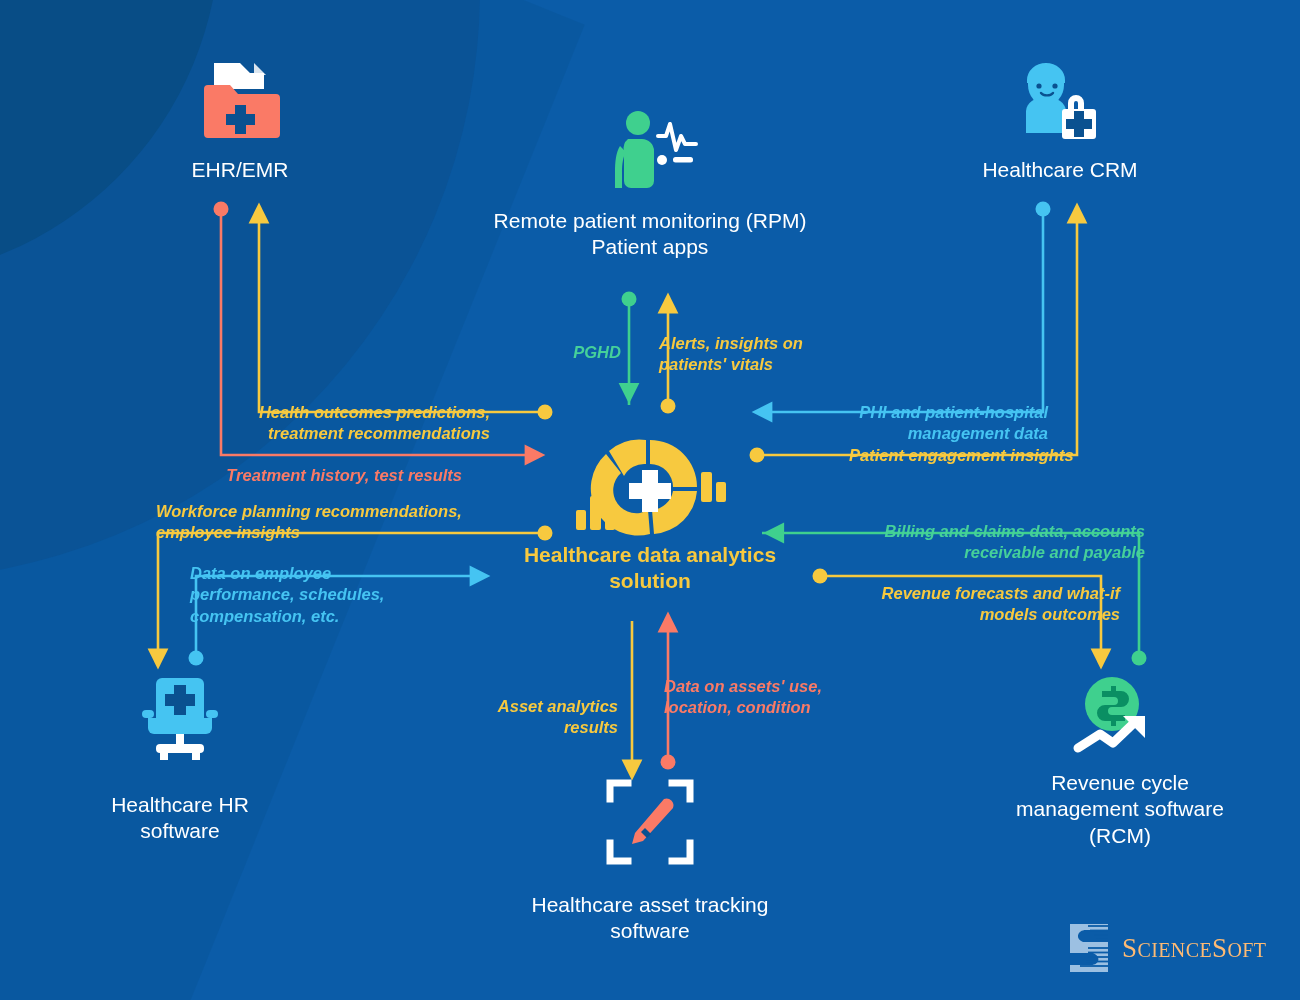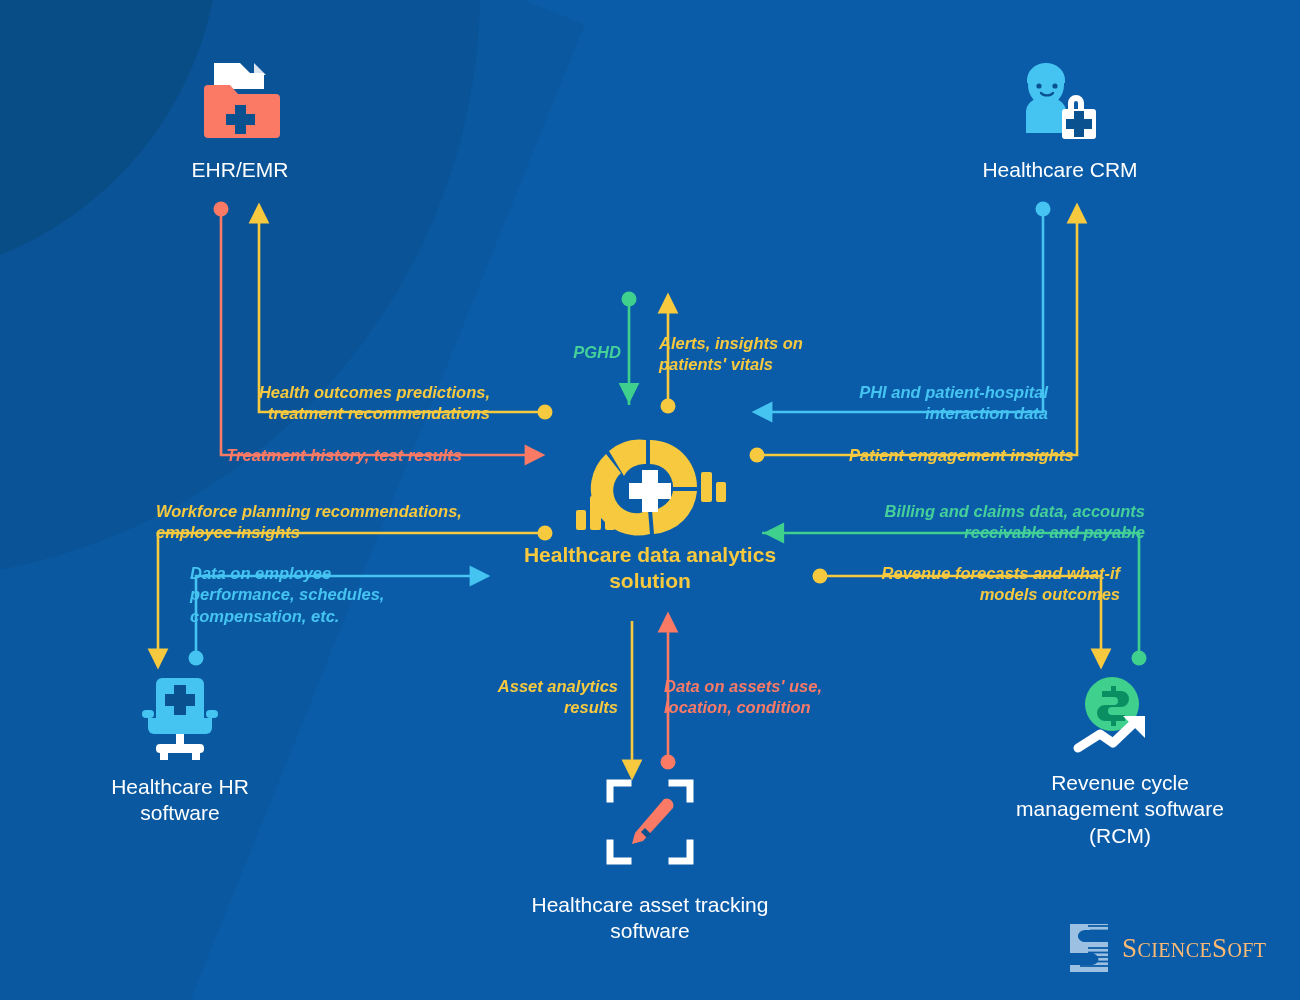--- a/index.html
+++ b/index.html
@@ -21,21 +21,21 @@
   .node { position:absolute; text-align:center; }
   .node-label { color:#ffffff; font-weight:normal; font-size:21px; line-height:1.25; white-space:pre-line; }
   .hub-label { color:#f7c93f; font-weight:bold; font-size:21px; line-height:1.25; white-space:pre-line; }
 
   .wire-label { position:absolute; font-style:italic; font-weight:bold; font-size:16.5px;
                 line-height:1.3; white-space:pre-line; }
   .lbl-yellow { color:#f7c93f; }
   .lbl-salmon { color:#fa7a66; }
   .lbl-cyan   { color:#45c4f2; }
   .lbl-green  { color:#45d09a; }
-  .ta-r { text-align:right; }
+  .ta-r { text-align:right;margin-top:20px; }
   .ta-l { text-align:left; }
   .ta-c { text-align:center; }
 
   .logo { position:absolute; left:1066px; top:922px; display:flex; align-items:center; gap:10px; }
   .logo-text { color:#fdba74; font-family:"Liberation Serif", serif; font-size:27px; letter-spacing:.4px; }
   .logo-text .sc { font-size:27px; }
   .logo-text .sm { font-size:20px; }
 </style>
 </head>
 <body>
@@ -146,20 +146,32 @@
   <div class="node" style="left:130px; top:55px; width:220px;">
     <svg width="92" height="92" viewBox="0 0 92 92" style="display:block;margin:0 auto;">
       <path d="M20,8 h26 l10,10 h14 v16 h-50 z" fill="#ffffff"></path>
       <path d="M60,8 l12,12 h-12 z" fill="#ffffff" opacity=".85"></path>
       <path d="M10,30 h26 l8,9 h38 a4,4 0 0,1 4,4 v36 a4,4 0 0,1 -4,4 h-68 a4,4 0 0,1 -4,-4 v-45 a4,4 0 0,1 4,-4 z" fill="#fa7a66"></path>
       <path d="M41,50 h11 v9 h9 v11 h-9 v9 h-11 v-9 h-9 v-11 h9 z" fill="#0a5190"></path>
     </svg>
     <div class="node-label" style="margin-top:10px;">EHR/EMR</div>
   </div>
 
+  <div class="node" style="left:460px; top:110px; width:380px;">
+    <svg width="100" height="86" viewBox="0 0 100 86" style="display:block;margin:0 auto;">
+      <circle cx="38" cy="13" r="12" fill="#3fd08e"></circle>
+      <path d="M28,29 h14 a12,12 0 0,1 12,12 v30 a7,7 0 0,1 -7,7 h-16 a7,7 0 0,1 -7,-7 v-30 a12,12 0 0,1 4,-12 z" fill="#3fd08e"></path>
+      <path d="M20,36 c-4,6 -5,16 -5,26 v16 h7 v-16 c0,-8 1,-15 4,-20 z" fill="#3fd08e"></path>
+      <path d="M58,26 h8 l4,-12 l6,26 l5,-14 l4,8 h11" stroke="#ffffff" stroke-width="4" fill="none" stroke-linejoin="round" stroke-linecap="round"></path>
+      <circle cx="62" cy="50" r="5" fill="#ffffff"></circle>
+      <rect x="73" y="47" width="20" height="5.5" rx="2.5" fill="#ffffff"></rect>
+    </svg>
+    <div class="node-label" style="margin-top:12px;">Remote patient monitoring (RPM)
+Patient apps</div>
+  </div>
 
   <div class="node" style="left:950px; top:55px; width:220px;text-align:center;">
     <svg width="92" height="92" viewBox="0 0 92 92" style="display:block;margin:0 auto;">
       <path d="M14,26 a18,16 0 0,1 36,0 v4 a18,20 0 0,1 -36,0 z" fill="#45c4f2"></path>
       <path d="M13,25 a19,17 0 0,1 38,0 v3 h-6 a10,8 0 0,1 -10,-6 a14,10 0 0,1 -16,6 h-6 z" fill="#45c4f2"></path>
       <circle cx="25" cy="31" r="2.6" fill="#0a5190"></circle>
       <circle cx="41" cy="31" r="2.6" fill="#0a5190"></circle>
       <path d="M27,38 a7,5 0 0,0 12,0" stroke="#0a5190" stroke-width="2.4" fill="none" stroke-linecap="round"></path>
       <path d="M12,56 a20,14 0 0,1 40,0 v22 h-40 z" fill="#45c4f2"></path>
       <path d="M54,48 a8,8 0 0,1 16,0 v7 h-6 v-7 a2,2 0 0,0 -4,0 v7 h-6 z" fill="#ffffff"></path>
@@ -174,21 +186,21 @@
       <path d="M28,6 h36 a6,6 0 0,1 6,6 v34 h-48 v-34 a6,6 0 0,1 6,-6 z" fill="#45c4f2"></path>
       <path d="M40,13 h12 v9 h9 v12 h-9 v9 h-12 v-9 h-9 v-12 h9 z" fill="#0a5190"></path>
       <rect x="8" y="38" width="12" height="8" rx="4" fill="#45c4f2"></rect>
       <rect x="72" y="38" width="12" height="8" rx="4" fill="#45c4f2"></rect>
       <path d="M14,46 h64 v10 a6,6 0 0,1 -6,6 h-52 a6,6 0 0,1 -6,-6 z" fill="#45c4f2"></path>
       <rect x="42" y="62" width="8" height="12" fill="#ffffff"></rect>
       <rect x="22" y="72" width="48" height="9" rx="4" fill="#ffffff"></rect>
       <rect x="26" y="79" width="8" height="9" fill="#ffffff"></rect>
       <rect x="58" y="79" width="8" height="9" fill="#ffffff"></rect>
     </svg>
-    <div class="node-label" style="margin-top:10px;">Healthcare HR
+    <div class="node-label" style="margin-top:28px;">Healthcare HR
 software</div>
   </div>
 
   <div class="node" style="left:480px; top:775px; width:340px;">
     <svg width="92" height="92" viewBox="0 0 92 92" style="display:block;margin:0 auto;">
       <g stroke="#ffffff" stroke-width="7" fill="none" stroke-linecap="square">
         <path d="M6,24 V8 H24"></path>
           <path d="M68,8 H86 V24"></path>
         <path d="M86,68 V86 H68"></path>
           <path d="M24,86 H6 V68"></path>
@@ -216,21 +228,21 @@
 treatment recommendations</div>
 
   <div class="wire-label lbl-salmon ta-r" style="left:140px; top:445px; width:322px;">Treatment history, test results</div>
 
   <div class="wire-label lbl-green ta-c" style="left:566px; top:342px; width:62px;">PGHD</div>
 
   <div class="wire-label lbl-yellow ta-l" style="left:659px; top:333px; width:190px;">Alerts, insights on
 patients' vitals</div>
 
   <div class="wire-label lbl-cyan ta-r" style="left:780px; top:382px; width:268px;">PHI and patient-hospital
-interaction data</div>
+management data</div>
 
   <div class="wire-label lbl-yellow ta-l" style="left:849px; top:445px; width:290px;">Patient engagement insights</div>
 
   <div class="wire-label lbl-yellow ta-l" style="left:156px; top:501px; width:360px;">Workforce planning recommendations,
 employee insights</div>
 
   <div class="wire-label lbl-yellow ta-r" style="left:470px; top:676px; width:148px;">Asset analytics
 results</div>
 
   <div class="wire-label lbl-cyan ta-l" style="left:190px; top:563px; width:230px;">Data on employee

